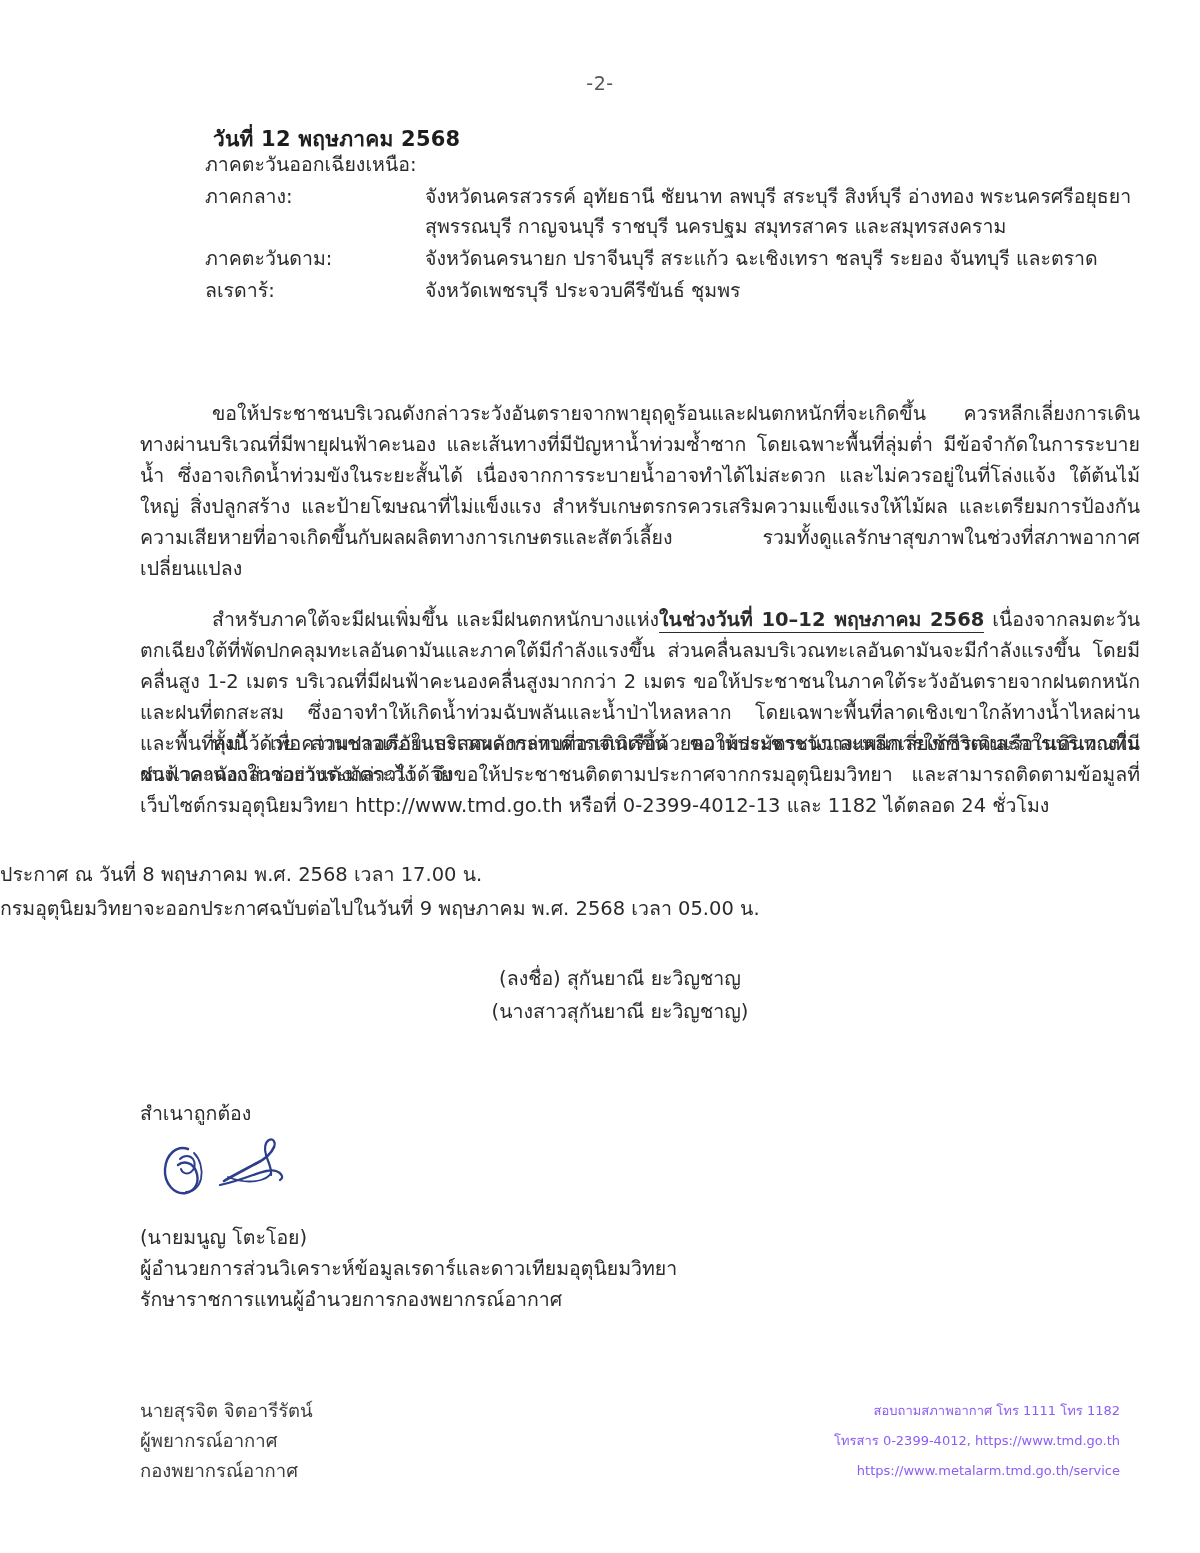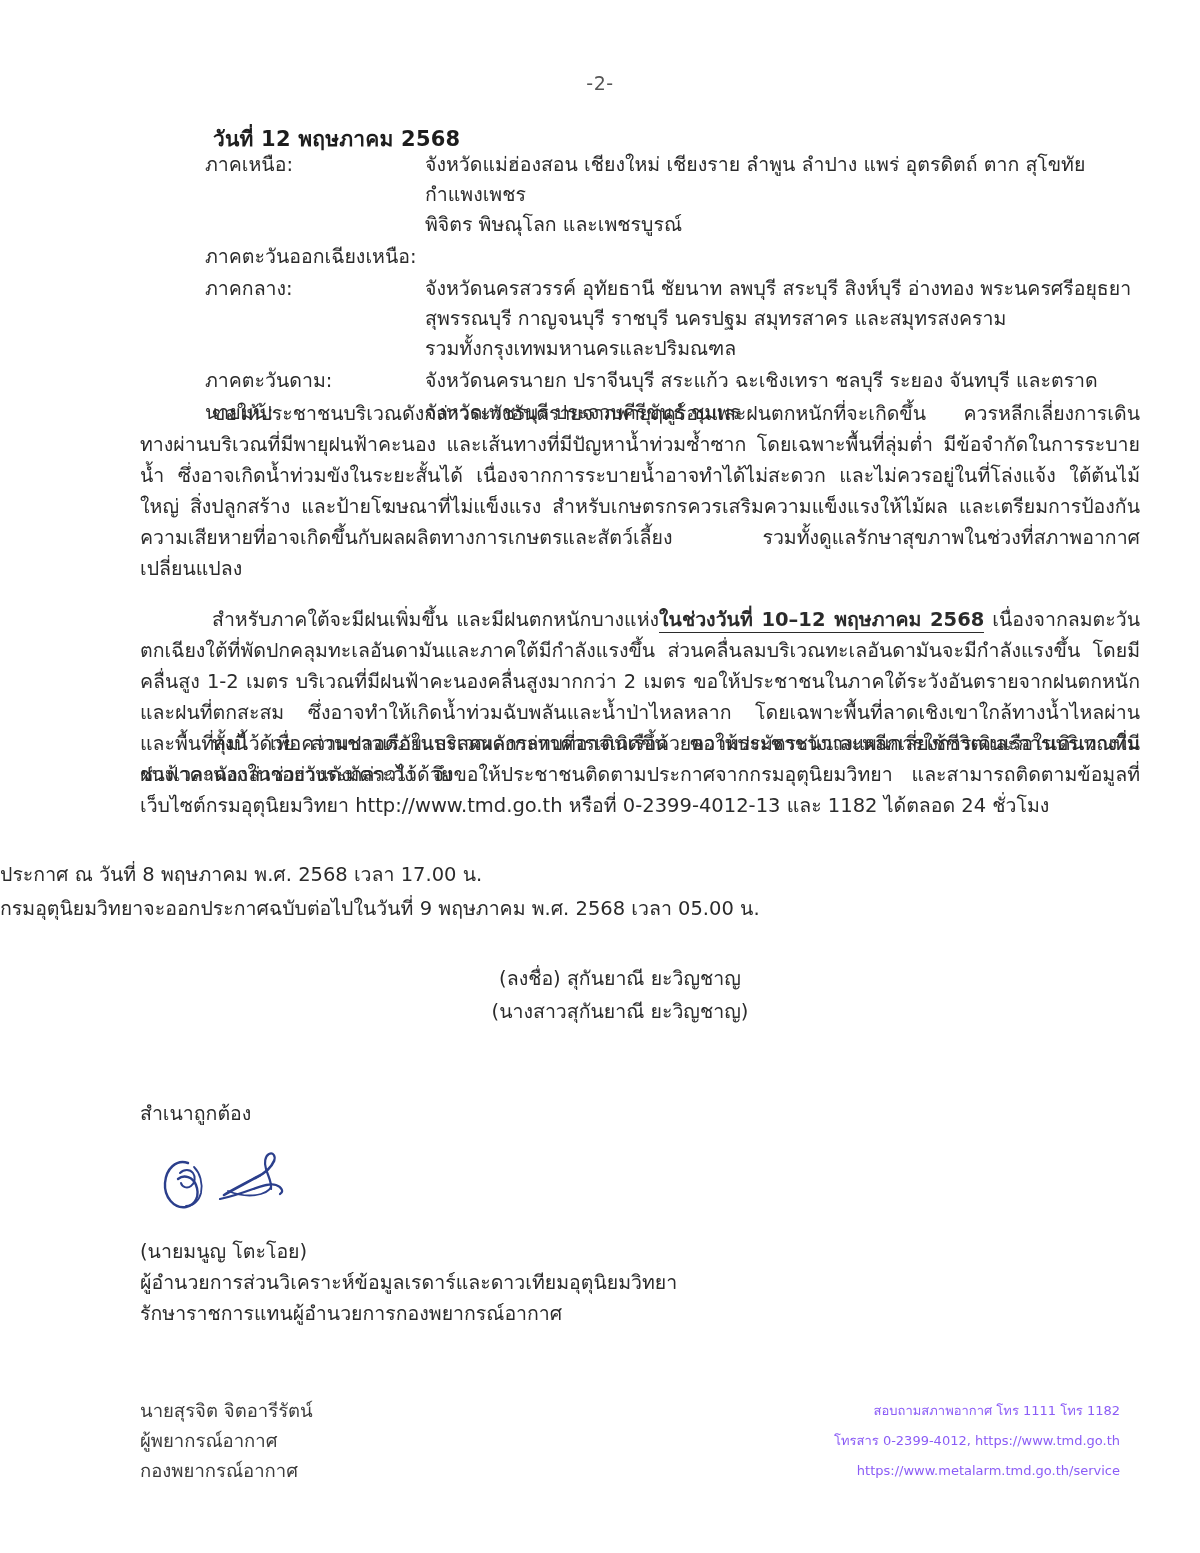--- a/index.html
+++ b/index.html
@@ -122,21 +122,21 @@
   
   .certify {
     position: absolute;
     top: 1098px;
     left: 140px;
     width: 620px;
     font-size: 19.5px;
     line-height: 31px;
     color: #2b2b2b;
   }
-  .certify-label { margin-bottom: 16px; }
+  .certify-label { margin-bottom: 2px; }
   .signature-img {
     width: 150px;
     height: 74px;
     margin: 2px 0 4px 18px;
   }
   .certify-name { margin-top: 2px; }
 
   
   .footer-left {
     position: absolute;
@@ -160,50 +160,42 @@
 <body>
 
 <div class="page">
 
   <div class="page-number">-2-</div>
 
   <div class="date-heading">วันที่ 12 พฤษภาคม 2568</div>
 
   <div class="regions">
 
-    <div class="region-row">
-      <div class="region-label">ภาคเหนือ:</div>
-      <div class="region-values">
-        <span class="vline">จังหวัดแม่ฮ่องสอน เชียงใหม่ เชียงราย ลำพูน ลำปาง แพร่ อุตรดิตถ์ ตาก สุโขทัย กำแพงเพชร</span>
-        <span class="vline">พิจิตร พิษณุโลก และเพชรบูรณ์</span>
-      </div>
-    </div>
 
     <div class="region-row">
       <div class="region-label">ภาคตะวันออกเฉียงเหนือ:</div>
     </div>
 
     <div class="region-row">
       <div class="region-label">ภาคกลาง:</div>
       <div class="region-values">
         <span class="vline">จังหวัดนครสวรรค์ อุทัยธานี ชัยนาท ลพบุรี สระบุรี สิงห์บุรี อ่างทอง พระนครศรีอยุธยา</span>
         <span class="vline">สุพรรณบุรี กาญจนบุรี ราชบุรี นครปฐม สมุทรสาคร และสมุทรสงคราม</span>
-        <span class="vline">รวมทั้งกรุงเทพมหานครและปริมณฑล</span>
       </div>
     </div>
 
     <div class="region-row">
       <div class="region-label">ภาคตะวันดาม:</div>
       <div class="region-values">
         <span class="vline">จังหวัดนครนายก ปราจีนบุรี สระแก้ว ฉะเชิงเทรา ชลบุรี ระยอง จันทบุรี และตราด</span>
       </div>
     </div>
 
     <div class="region-row">
-      <div class="region-label">นายมน้:</div>
+      <div class="region-label">ลเรดาร้:</div>
       <div class="region-values">
         <span class="vline">จังหวัดเพชรบุรี ประจวบคีรีขันธ์ ชุมพร</span>
       </div>
     </div>
 
   </div>
 
   <div class="para" id="para-1">
     <span class="indent"></span><span>ขอให้ประชาชนบริเวณดังกล่าวระวังอันตรายจากพายุฤดูร้อนและฝนตกหนักที่จะเกิดขึ้น ควรหลีกเลี่ยงการเดินทางผ่านบริเวณที่มีพายุฝนฟ้าคะนอง และเส้นทางที่มีปัญหาน้ำท่วมซ้ำซาก โดยเฉพาะพื้นที่ลุ่มต่ำ มีข้อจำกัดในการระบายน้ำ ซึ่งอาจเกิดน้ำท่วมขังในระยะสั้นได้ เนื่องจากการระบายน้ำอาจทำได้ไม่สะดวก และไม่ควรอยู่ในที่โล่งแจ้ง ใต้ต้นไม้ใหญ่ สิ่งปลูกสร้าง และป้ายโฆษณาที่ไม่แข็งแรง สำหรับเกษตรกรควรเสริมความแข็งแรงให้ไม้ผล และเตรียมการป้องกันความเสียหายที่อาจเกิดขึ้นกับผลผลิตทางการเกษตรและสัตว์เลี้ยง รวมทั้งดูแลรักษาสุขภาพในช่วงที่สภาพอากาศเปลี่ยนแปลง</span>
   </div>

